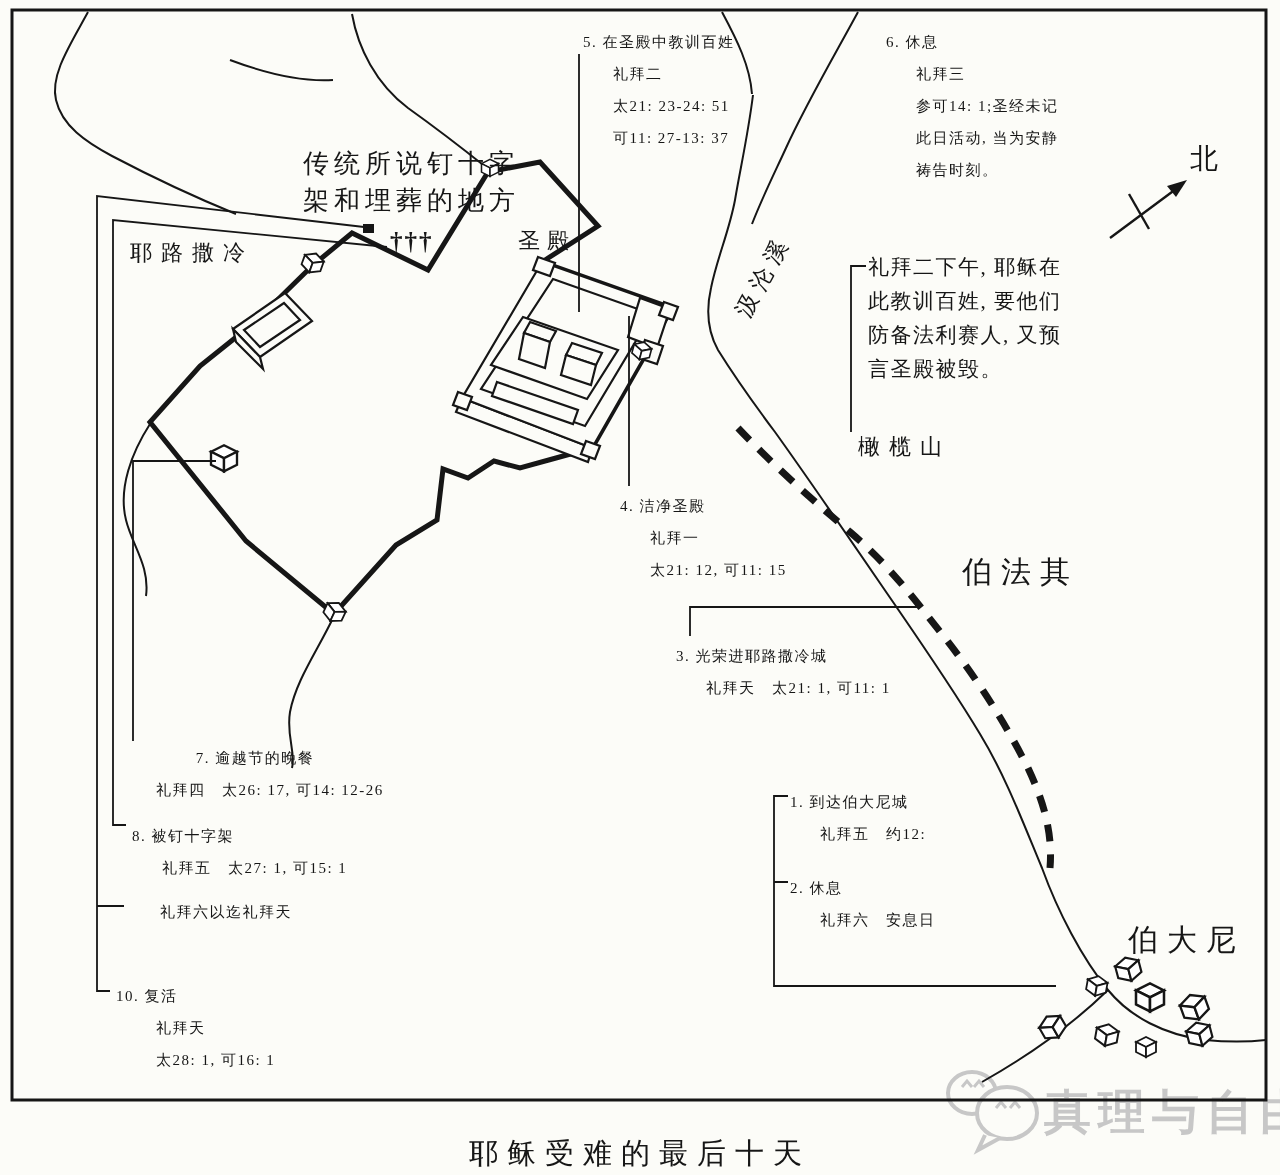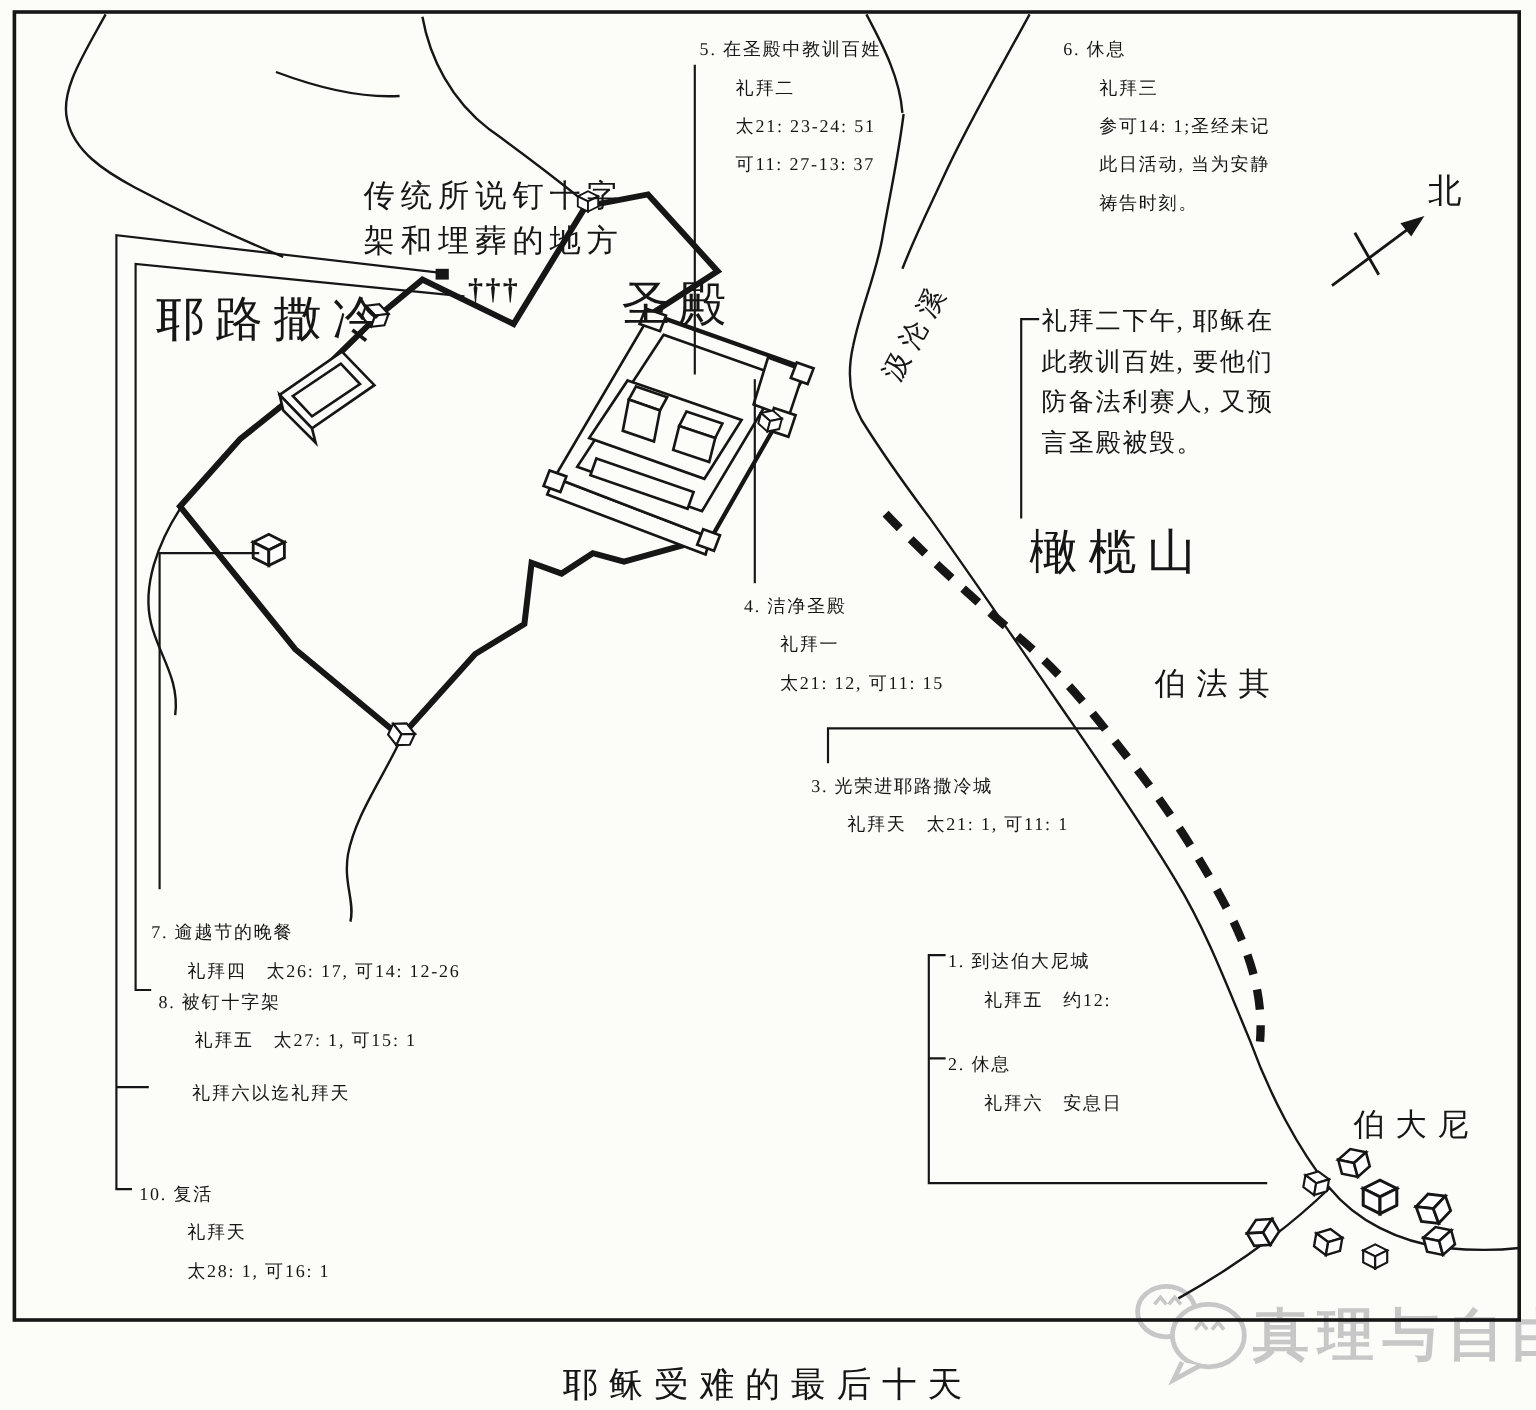--- a/index.html
+++ b/index.html
@@ -3,22 +3,22 @@
 <meta charset="utf-8">
 <style>
   html,body{margin:0;padding:0;background:#e8e8e8;}
   #page{position:relative;width:1280px;height:1175px;background:#fcfcf8;overflow:hidden;
         font-family:"Liberation Serif",serif;color:#161616;}
   #linework{position:absolute;left:0;top:0;z-index:2;}
   .lbl{position:absolute;z-index:3;white-space:nowrap;}
   .ev{position:absolute;z-index:3;font-size:15px;line-height:32px;letter-spacing:1.5px;white-space:nowrap;}
   .ev .ind{margin-left:30px;}
   .ev .ind2{margin-left:40px;}
-  .place{font-size:40px;letter-spacing:9px;}
-  .place-sm{font-size:26px;letter-spacing:9px;}
+  .place{font-size:22px;letter-spacing:9px;}
+  .place-sm{font-size:30px;letter-spacing:9px;}
   .note{position:absolute;z-index:3;font-size:21px;line-height:34px;letter-spacing:1.5px;white-space:nowrap;}
   .tradition{font-size:26px;letter-spacing:5px;line-height:37px;}
   .crosses{font-size:25px;letter-spacing:2px;font-weight:bold;}
   .kidron{font-size:23px;letter-spacing:7px;transform:rotate(-62deg);transform-origin:0 50%;}
   .pagetitle{position:absolute;z-index:3;left:50%;transform:translateX(-50%);top:1134px;
              font-size:29px;font-weight:normal;letter-spacing:9px;}
   .north{font-size:28px;}
 </style>
 </head>
 <body>
@@ -179,21 +179,21 @@
   </div>
 
   <div class="ev" style="left:886px;top:26px;">
     <div>6. 休息</div>
     <div class="ind">礼拜三</div>
     <div class="ind">参可14: 1;圣经未记</div>
     <div class="ind">此日活动, 当为安静</div>
     <div class="ind">祷告时刻。</div>
   </div>
 
-  <div class="ev" style="left:126px;top:762px;">
+  <div class="ev" style="left:126px;top:742px;text-align:center;">
     <div>7. 逾越节的晚餐</div>
     <div class="ind">礼拜四　太26: 17, 可14: 12-26</div>
   </div>
 
   <div class="ev" style="left:132px;top:820px;">
     <div>8. 被钉十字架</div>
     <div class="ind">礼拜五　太27: 1, 可15: 1</div>
   </div>
 
   <div class="ev" style="left:130px;top:896px;">

